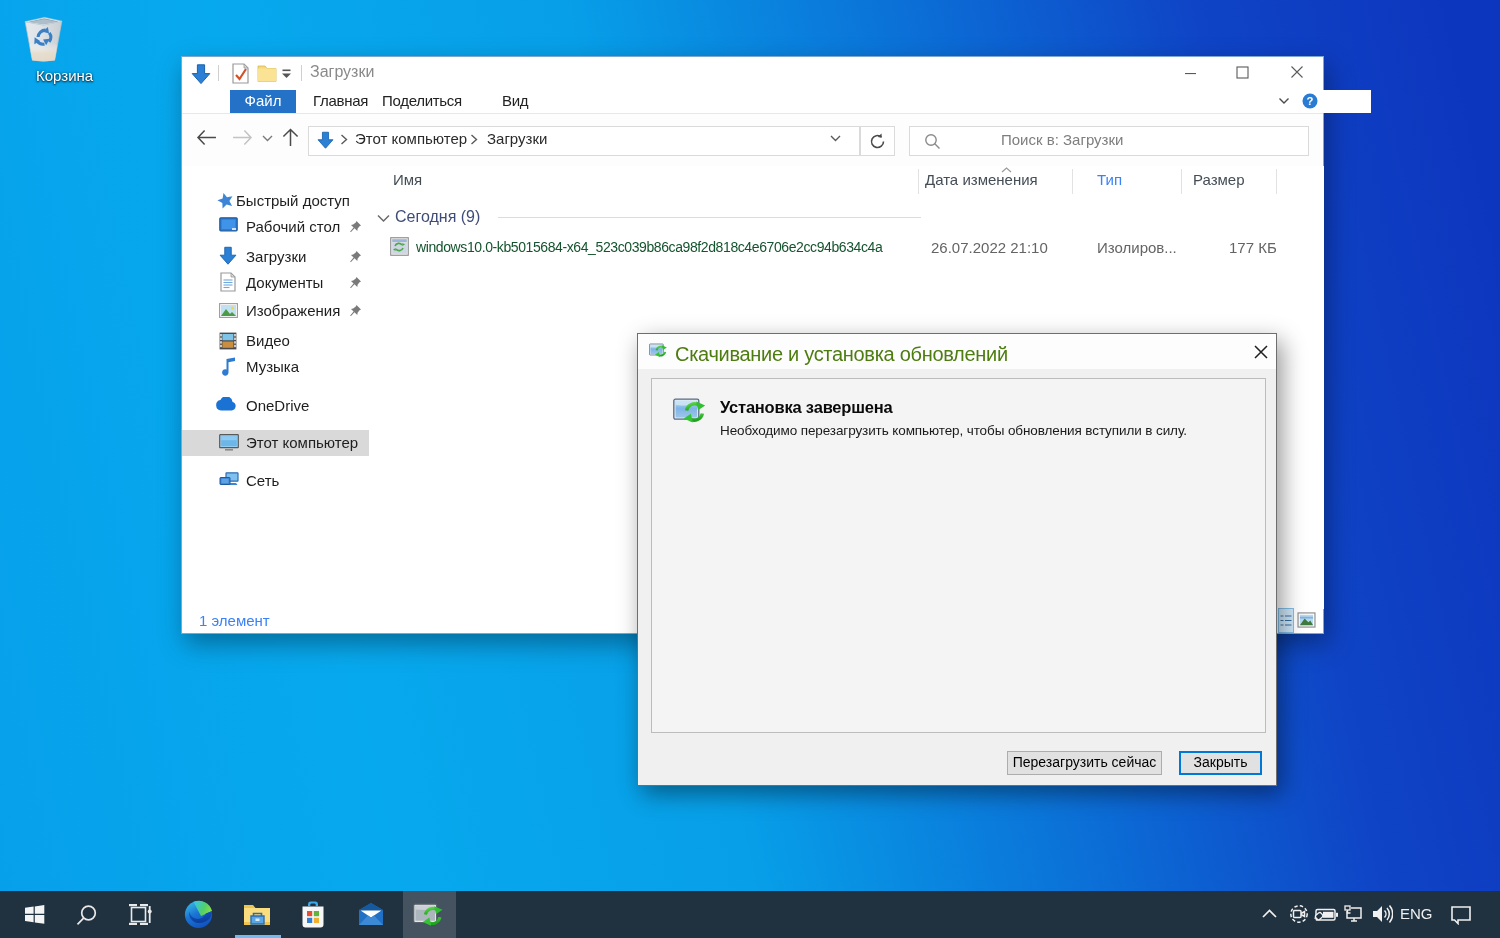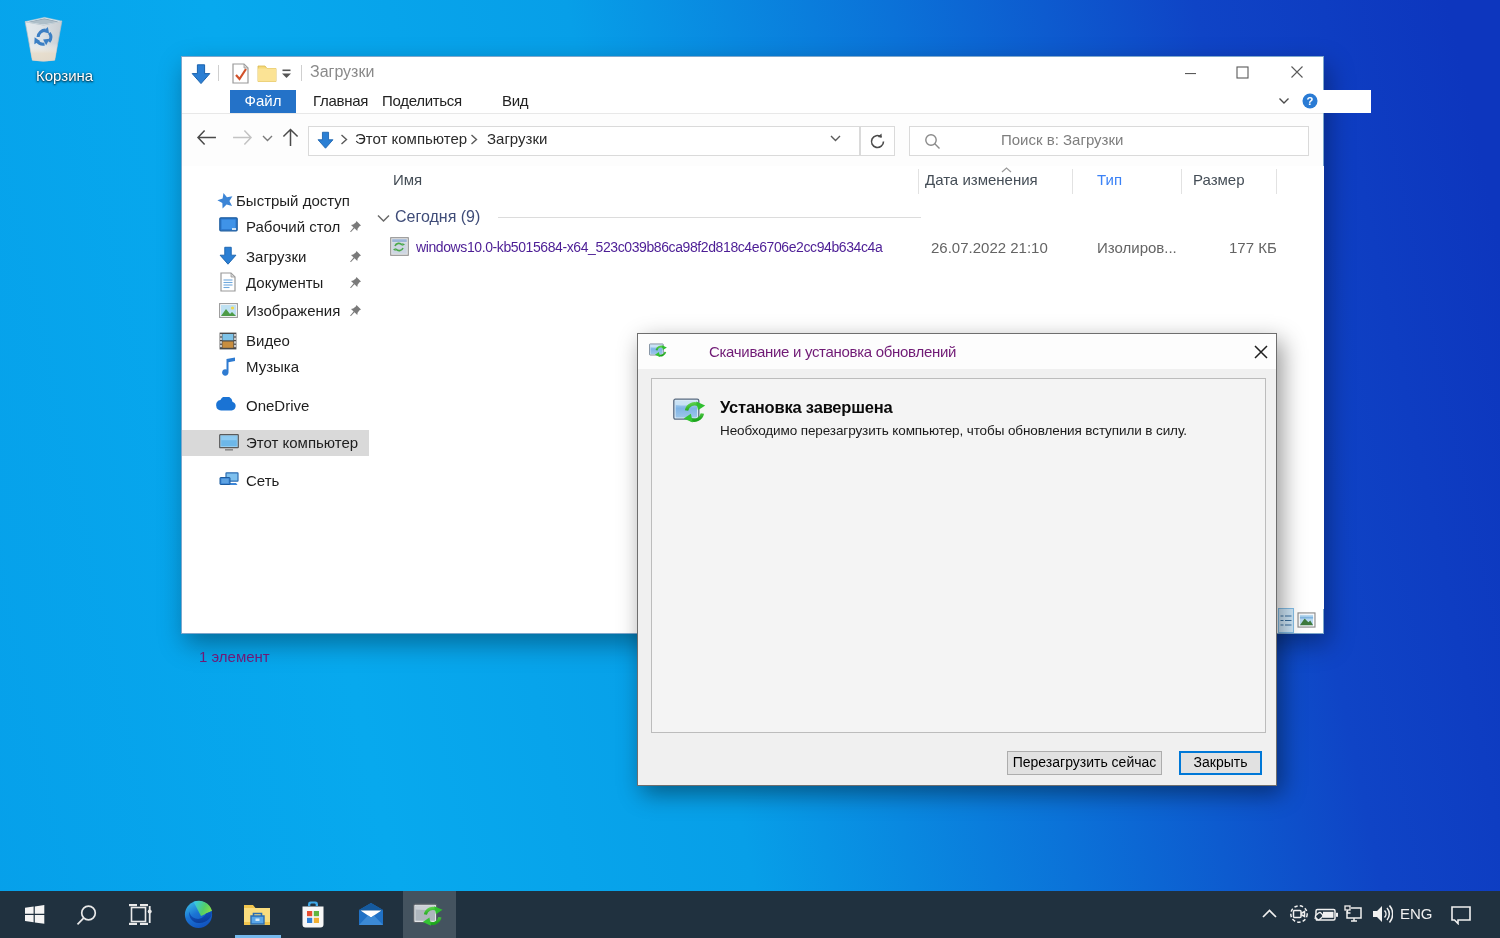--- a/index.html
+++ b/index.html
@@ -401,28 +401,28 @@
       <svg width="19" height="19" viewBox="0 0 19 19">
         <rect x="0.7" y="0.7" width="17.6" height="17.6" fill="#e8e8e8" stroke="#8a8a8a" stroke-width="1"></rect>
         <rect x="2.2" y="2.2" width="14.6" height="3" fill="#9db6d8"></rect>
         <rect x="2.2" y="6" width="14.6" height="10.8" fill="#cdd6e2"></rect>
         <path d="M5 9 a4 4 0 0 1 7 -1" fill="none" stroke="#4aa84a" stroke-width="1.6"></path>
         <path d="M13 11 a4 4 0 0 1 -7 1" fill="none" stroke="#4aa84a" stroke-width="1.6"></path>
         <path d="M12.4 6 l-0.2 3 2.8 -1.4 z" fill="#4aa84a"></path>
           <path d="M5.6 14 l0.2 -3 -2.8 1.4 z" fill="#4aa84a"></path>
       </svg>
     </div>
-    <div class="abs" style="left:46px; top:73px; color:#4c1d95; white-space:nowrap; font-size:14px; letter-spacing:-0.4px;">windows10.0-kb5015684-x64_523c039b86ca98f2d818c4e6706e2cc94b634c4a</div>
+    <div class="abs" style="left:46px; top:73px; color:#14532d; white-space:nowrap; font-size:14px; letter-spacing:-0.4px;">windows10.0-kb5015684-x64_523c039b86ca98f2d818c4e6706e2cc94b634c4a</div>
     <div class="abs" style="left:561px; top:73px; color:#646464;">26.07.2022 21:10</div>
     <div class="abs" style="left:727px; top:73px; color:#646464;">Изолиров...</div>
     <div class="abs" style="left:859px; top:73px; color:#646464;">177 КБ</div>
   </div>
 
   <div class="abs" id="statusbar">
-    <div class="abs" style="left:17px; top:3px; font-size:15px; color:#701a75;margin-top:36px;">1 элемент</div>
+    <div class="abs" style="left:17px; top:3px; font-size:15px; color:#3b82f6;">1 элемент</div>
     <div class="abs" style="left:1096px; top:-1px; width:16px; height:25px; background:#cfe8fa; border:1px solid #84bfe8;"></div>
     <div class="abs" style="left:1098px; top:5px;">
         <svg width="12" height="13" viewBox="0 0 12 13">
           <g stroke="#3a6f9f" stroke-width="1.2">
             <path d="M0.5 2 h3 M0.5 6.5 h3 M0.5 11 h3"></path>
             <path d="M5 2 h6.5 M5 6.5 h6.5 M5 11 h6.5"></path>
           </g>
         </svg>
       </div>
     <div class="abs" style="left:1115px; top:3px;">
@@ -436,21 +436,21 @@
   </div>
 </div>
 
 <div class="abs" id="dialog">
   <div class="abs" style="left:0; top:0; width:100%; height:35px; background:#fdfdfd;"></div>
   <div class="abs" style="left:11px; top:8px;">
     <svg width="20" height="17" viewBox="0 0 36 30">
         <use href="#upd"></use>
       </svg>
   </div>
-  <div class="abs" style="left:37px; top:9px; font-size:15px; letter-spacing:-0.3px; color:#701a75;margin-left:34px;">Скачивание и установка обновлений</div>
+  <div class="abs" style="left:37px; top:9px; font-size:20px; letter-spacing:-0.3px; color:#4d7c0f;">Скачивание и установка обновлений</div>
   <div class="abs" style="left:615px; top:10px;">
       <svg width="16" height="16" viewBox="0 0 16 16">
         <path d="M2 2 L14 14 M14 2 L2 14" stroke="#1f1f1f" stroke-width="1.5"></path>
       </svg>
     </div>
   <div class="abs" id="dlg-panel"></div>
   <div class="abs" style="left:35px; top:62px;">
     <svg width="36" height="30" viewBox="0 0 36 30">
         <use href="#upd"></use>
       </svg>

